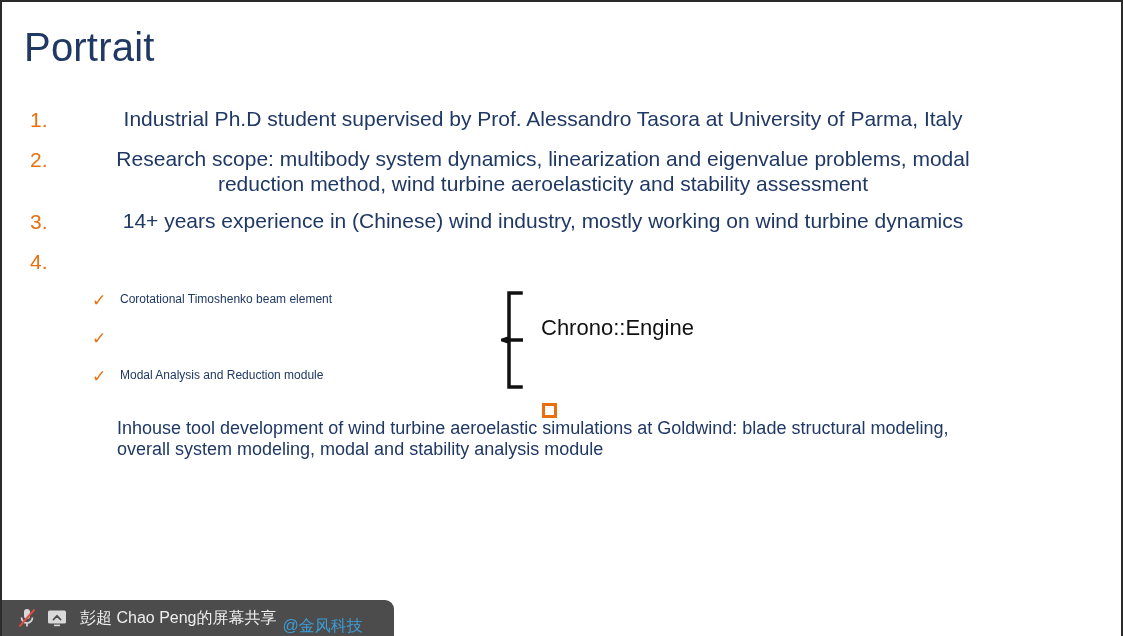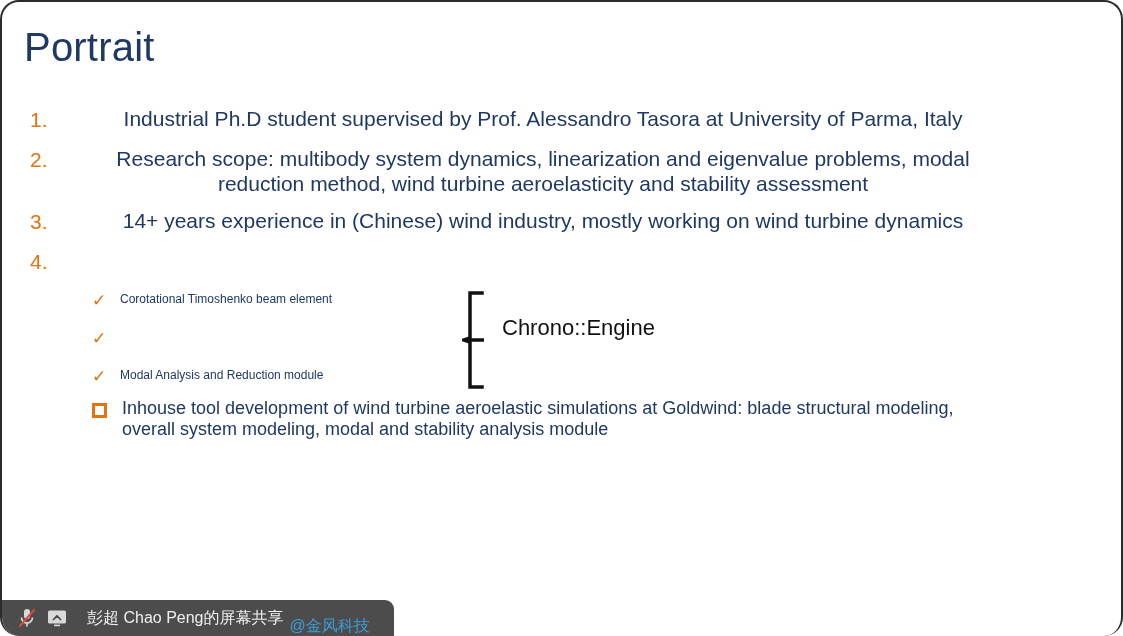--- a/index.html
+++ b/index.html
@@ -18,21 +18,20 @@
   #slide {
     position: relative;
     width: 1123px;
     height: 636px;
     background: #ffffff;
     box-sizing: border-box;
     border-top: 2px solid #2b2b2b;
     border-left: 2px solid #2b2b2b;
     border-right: 2px solid #2b2b2b;
     overflow: hidden;
-    border-radius: 19px;
   }
 
   
   #slide-title {
     position: absolute;
     left: 22px;
     top: 21px;
     font-size: 40px;
     line-height: 48px;
     color: #1F3864;
@@ -97,21 +96,21 @@
     flex: 1 1 auto;
     color: #1F3864;
     font-size: 12px;
     line-height: 22px;
     white-space: nowrap;
   }
 
   
   #brace-group {
     position: absolute;
-    left: 460px;
+    left: 499px;
     top: 288px;
     width: 230px;
     height: 100px;
     text-decoration: underline;
   }
   #brace-svg { position: absolute; left: 0; top: 0; }
   #brace-label {
     position: absolute;
     left: 40px;
     top: 24px;
@@ -123,21 +122,22 @@
 
   
   .squarelist {
     position: absolute;
     left: 90px;
     top: 396px;
     width: 930px;
   }
   .square-item {
     display: flex;
-    align-items: flex-start;
+    align-items: center;
+    flex-direction: column;
   }
   .square-icon {
     flex: 0 0 auto;
     width: 30px;
     padding-top: 5px;
   }
   .square-icon i {
     display: block;
     width: 9px;
     height: 9px;
@@ -174,21 +174,21 @@
     height: 26px;
     display: flex;
     align-items: center;
     justify-content: center;
   }
   #share-label {
     color: #eeeeee;
     font-size: 16px;
     line-height: 20px;
     white-space: nowrap;
-    margin-left: 15px;
+    margin-left: 8px;
   }
   #share-org {
     color: #3b9dd8;
     font-size: 16px;
     line-height: 20px;
     white-space: nowrap;
     margin-left: 6px;
     margin-top: 16px;
   }
 </style>

